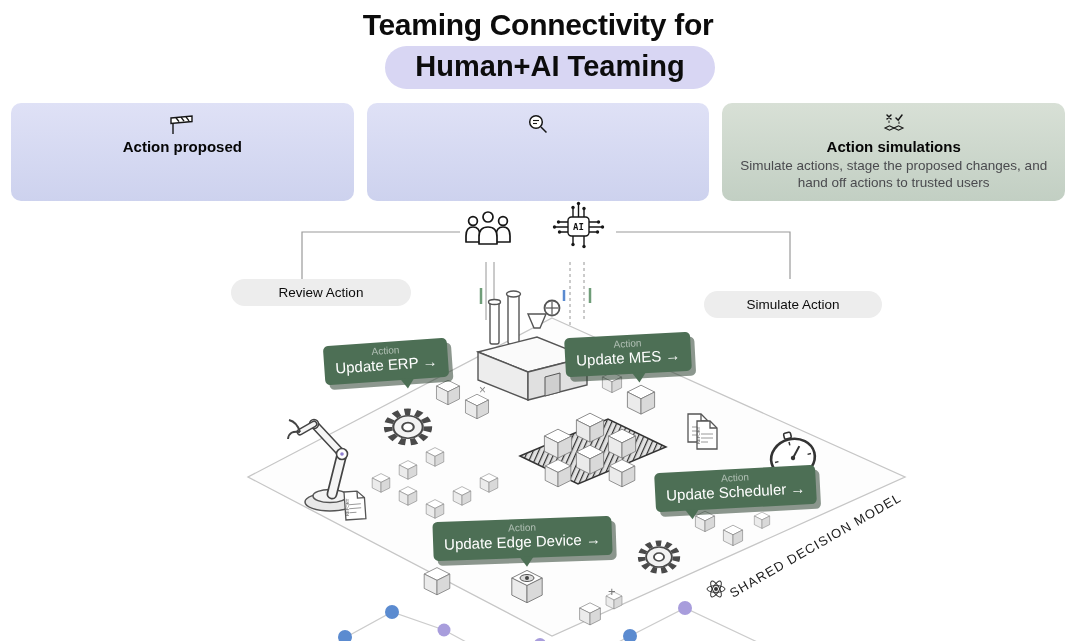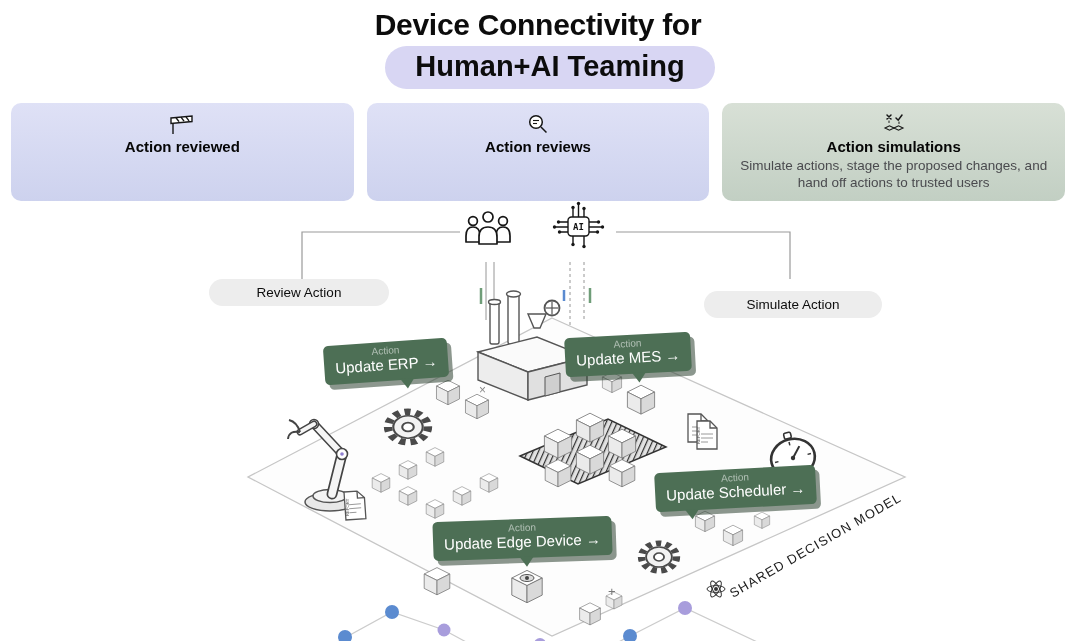--- a/index.html
+++ b/index.html
@@ -19,21 +19,21 @@
     background:linear-gradient(180deg,#dfe1f6 0%,#cdd2ee 100%);}
   .card.sage{background:linear-gradient(180deg,#d8e0d6 0%,#c2cfc3 100%);}
   .card-icon{height:25px;display:flex;align-items:center;justify-content:center;}
   .card-title{font-size:15px;font-weight:700;margin:2px 0 3px;color:#060606;}
   .card-desc{font-size:13.5px;line-height:1.24;color:#4a4a4e;}
   
   .scene{position:absolute;left:0;top:0;width:1076px;height:641px;}
   .float{position:absolute;}
   .pill{position:absolute;background:#ededed;border-radius:14px;height:27px;
     line-height:27px;text-align:center;font-size:13.5px;color:#0d0d0d;}
-  .pill-review{left:209px;top:279px;width:180px;}
+  .pill-review{left:231px;top:279px;width:180px;}
   .pill-simulate{left:704px;top:291px;width:178px;}
   .badge{position:absolute;background:#4d6f55;color:#fff;border-radius:5px;
     padding:3px 11px 6px;text-align:center;box-shadow:4px 5px 0 rgba(45,66,50,.55);}
   .badge .tag{font-size:10px;line-height:1.1;color:rgba(255,255,255,.55);}
   .badge .label{font-size:15px;font-weight:500;white-space:nowrap;line-height:1.25;}
   .badge::after{content:"";position:absolute;bottom:-9px;border:7px solid transparent;
     border-top:10px solid #4d6f55;border-bottom:0;}
   .badge-erp{left:324px;top:342px;transform:rotate(-4deg);}
   .badge-erp::after{left:60%;}
   .badge-mes{left:565px;top:335px;transform:rotate(-3deg);}
@@ -199,53 +199,52 @@
     <polyline points="588,658 630,636 685,608 770,648" fill="none" stroke="#cccccc" stroke-width="1.2"></polyline>
     <circle cx="392" cy="612" r="7" fill="#5b8bd0"></circle>
     <circle cx="345" cy="637" r="7" fill="#5b8bd0"></circle>
     <circle cx="444" cy="630" r="6.5" fill="#a89ddc"></circle>
     <circle cx="630" cy="636" r="7" fill="#5b8bd0"></circle>
     <circle cx="685" cy="608" r="7" fill="#a89ddc"></circle>
     <circle cx="540" cy="644" r="6" fill="#a89ddc"></circle>
   </g>
 </svg>
 
-<div class="title1">Device Connectivity for</div>
+<div class="title1">Teaming Connectivity for</div>
 <div class="title2wrap">
   <span class="title2">Human+AI Teaming</span>
 </div>
 
 <div class="cards">
   <div class="card">
     <div class="card-icon">
       <svg width="26" height="22" viewBox="0 0 26 22">
         <g stroke="#161616" stroke-width="1.4" fill="#fff">
           <line x1="4" y1="21" x2="4" y2="9"></line>
           <path d="M2,5 L23,3 V8.5 L2,10.5 z"></path>
           <line x1="7" y1="4.7" x2="10" y2="8.6"></line>
           <line x1="12" y1="4.2" x2="15" y2="8.2"></line>
           <line x1="17" y1="3.8" x2="20" y2="7.8"></line>
         </g>
       </svg>
     </div>
-    <div class="card-title">Action reviewed</div>
+    <div class="card-title">Action proposed</div>
   </div>
 
   <div class="card">
     <div class="card-icon">
       <svg width="24" height="24" viewBox="0 0 24 24">
         <g stroke="#161616" stroke-width="1.5" fill="none">
           <circle cx="10" cy="10" r="6.3" fill="#fff"></circle>
           <line x1="15" y1="15" x2="20.5" y2="20.5"></line>
           <line x1="7" y1="8.5" x2="13" y2="8.5" stroke-width="1.1"></line>
           <line x1="7" y1="11.5" x2="11" y2="11.5" stroke-width="1.1"></line>
         </g>
       </svg>
     </div>
-    <div class="card-title">Action reviews</div>
   </div>
 
   <div class="card sage">
     <div class="card-icon">
       <svg width="26" height="24" viewBox="0 0 26 24">
         <g stroke="#161616" stroke-width="1.5" fill="none" stroke-linecap="round">
           <path d="M6,3 l4,4 M10,3 l-4,4"></path>
           <path d="M15,6 l2.2,2.2 L21,3"></path>
           <path d="M8,9 v3" stroke-dasharray="1.5 1.5" stroke-width="1"></path>
           <path d="M18,10 v2" stroke-dasharray="1.5 1.5" stroke-width="1"></path>

